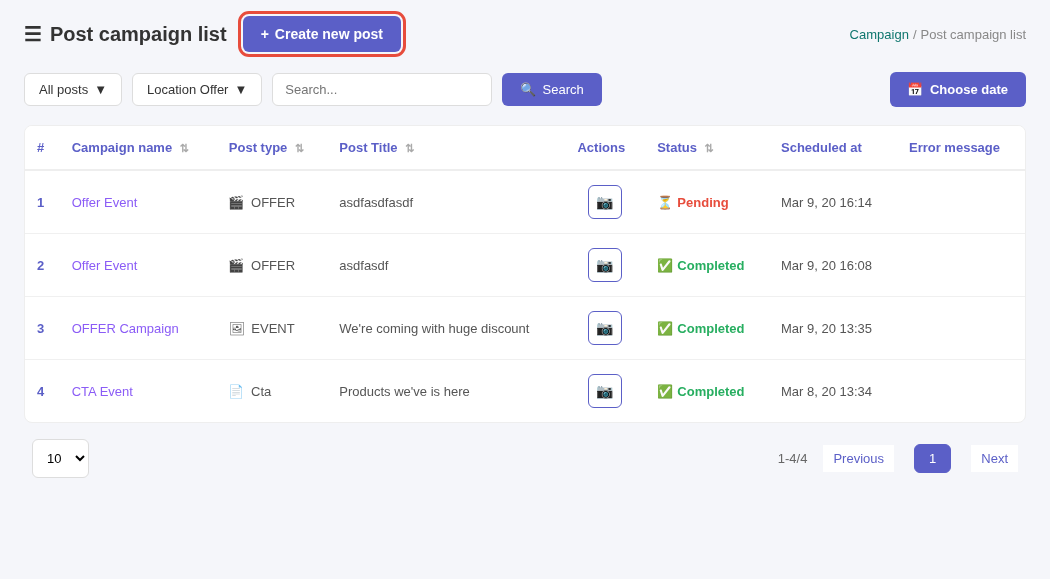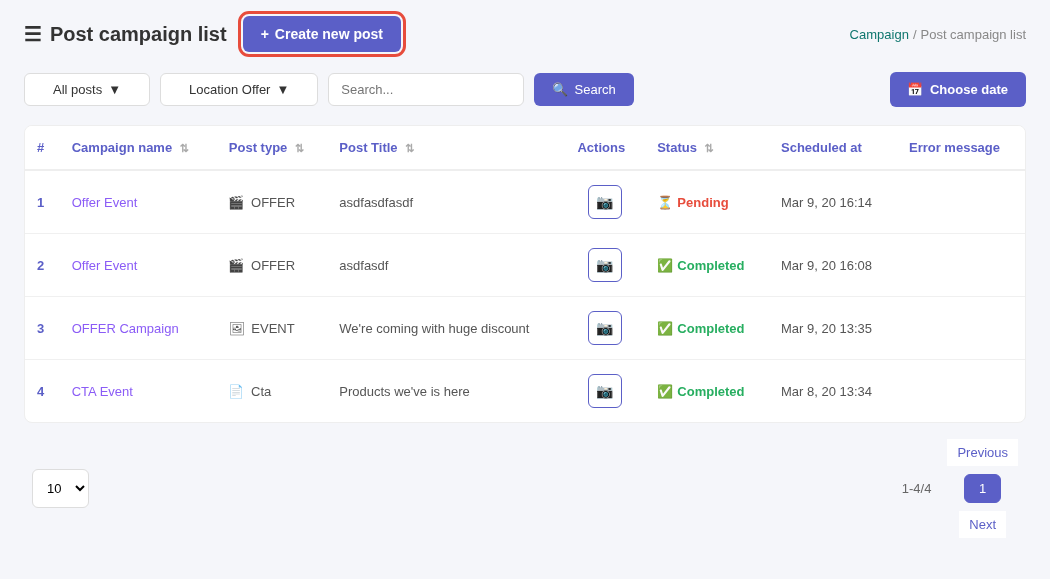--- a/index.html
+++ b/index.html
@@ -26,33 +26,33 @@
     }
     .breadcrumb { font-size: 13px; color: #888; display: flex; align-items: center; gap: 4px; }
     .breadcrumb a { color: #0f766e; text-decoration: none; }
 
     
     .filter-bar { display: flex; align-items: center; gap: 10px; margin-bottom: 18px; justify-content: space-between; }
     .filter-left { display: flex; align-items: center; gap: 10px; }
     .dropdown-btn {
       background: white;
       border: 1px solid #ddd;
-      padding: 8px 28px;
+      padding: 8px 14px;
       border-radius: 6px;
       cursor: pointer;
       font-size: 13px;
       display: flex; align-items: center; gap: 6px;
       color: #333;
     }
     .search-input {
       border: 1px solid #ddd;
       padding: 8px 12px;
       border-radius: 6px;
       font-size: 13px;
-      width: 196px;
+      width: 220px;
       outline: none;
       color: #999;
     }
     .search-btn {
       background: #5b5fc7;
       color: white;
       border: none;
       padding: 9px 18px;
       border-radius: 6px;
       cursor: pointer;
@@ -115,21 +115,21 @@
     .pagination-bar { display: flex; align-items: center; justify-content: space-between; padding: 16px 8px 8px; }
     .page-size-select {
       border: 1px solid #ddd;
       padding: 10px 10px;
       border-radius: 6px;
       font-size: 13px;
       cursor: pointer;
       background: white;
     }
     .pagination-info { color: #666; font-size: 13px; }
-    .pagination-controls { display: flex; align-items: center; gap: 8px; flex-direction: column; }
+    .pagination-controls { display: flex; align-items: center; gap: 20px; }
     .page-btn {
       background: white;
       border: 1px solid #ddd;
       padding: 6px 14px;
       border-radius: 6px;
       cursor: pointer;
       font-size: 13px;
       color: #5b5fc7;
     }
     .page-btn.active {

